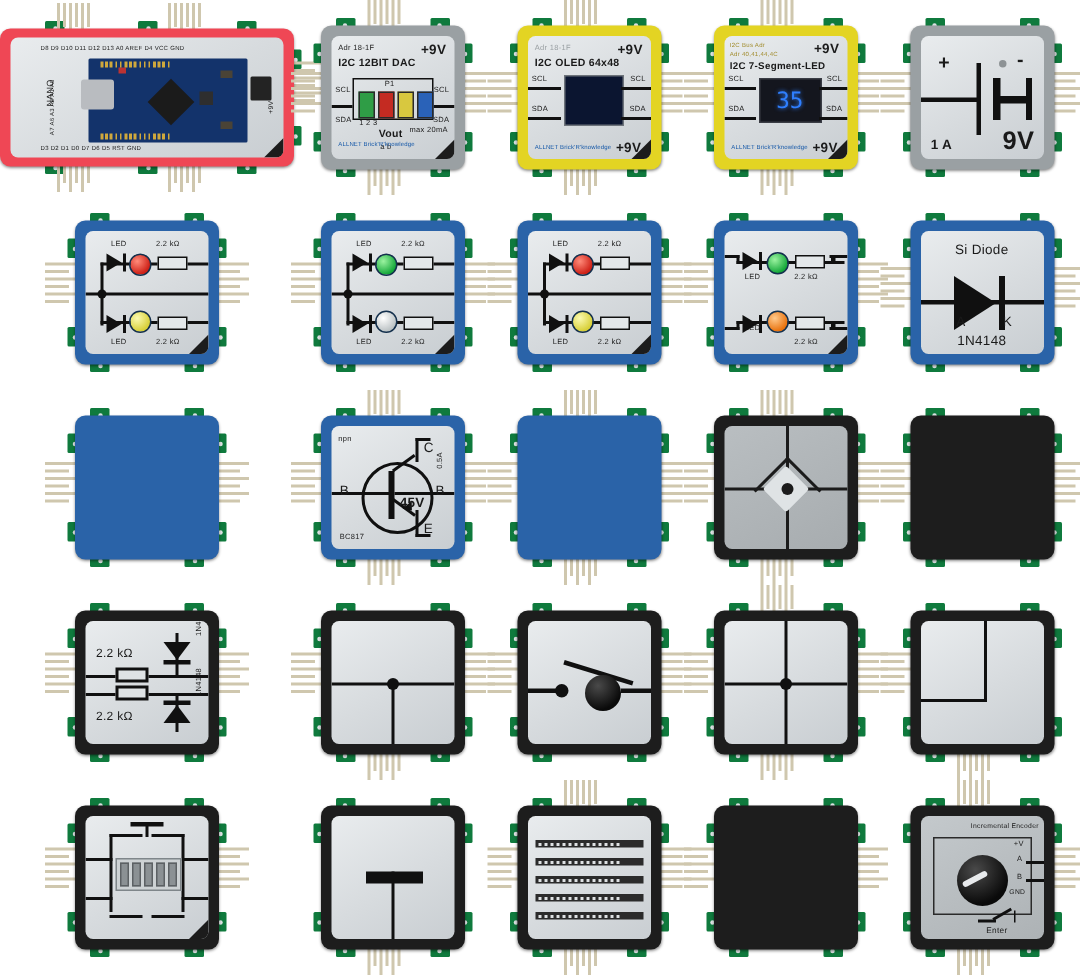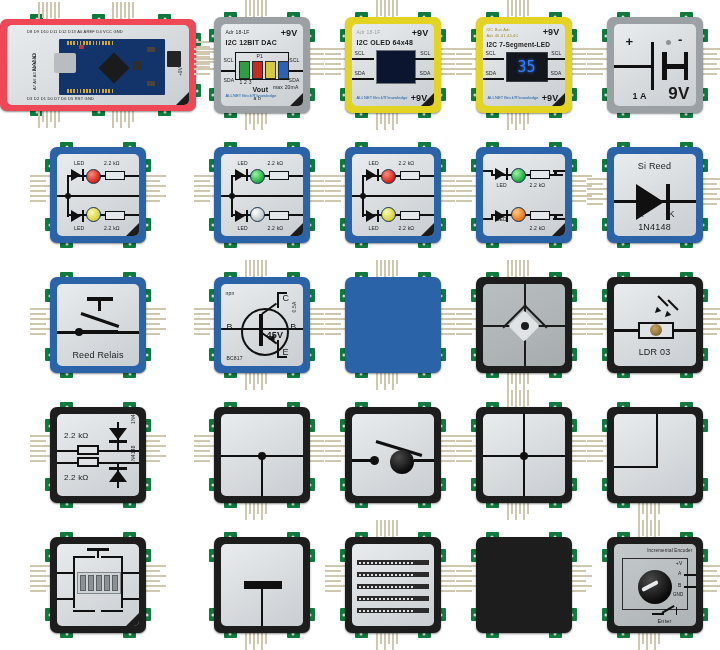--- a/index.html
+++ b/index.html
@@ -517,21 +517,21 @@
       <div class="frame grey"></div>
       <div class="face">
         <div class="lbl lg" style="left:12px;top:10px;">+</div>
         <div class="lbl lg" style="right:13px;top:8px;">-</div>
         <div class="ink hline" style="left:0;top:41px;width:38px;height:3px;"></div>
         <div class="ink vline" style="left:37px;top:18px;height:48px;width:3px;"></div>
         <div class="ink vline" style="left:48px;top:28px;height:28px;width:5px;"></div>
         <div class="ink hline" style="left:48px;top:40px;width:26px;height:5px;"></div>
         <div class="ink vline" style="left:70px;top:28px;height:28px;width:4px;"></div>
         <div class="ink" style="left:52px;top:16px;width:5px;height:5px;border-radius:50%;background:#8d9295;"></div>
-        <div class="lbl md" style="left:19px;bottom:5px;font-weight:bold;">1 A</div>
+        <div class="lbl md" style="left:7px;bottom:5px;font-weight:bold;">1 A</div>
         <div class="lbl" style="right:6px;bottom:2px;font-size:17px;font-weight:bold;">9V</div>
       </div>
     </div>
   </div>
 
   <div class="cell">
     <div class="brick">
       <div class="pcb t" style="left:10px;top:-5px;">
           <i class="hole"></i>
         </div>
@@ -835,21 +835,21 @@
       <div class="pads v" style="right:-20px;top:31px;gap:3px;">
           <i class="pin tall"></i>
           <i class="pin"></i>
           <i class="pin tall"></i>
           <i class="pin"></i>
           <i class="pin tall"></i>
           <i class="pin"></i>
         </div>
       <div class="frame blue"></div>
       <div class="face">
-        <div class="lbl md" style="left:50%;top:7px;transform:translateX(-50%);">Si Reed</div>
+        <div class="lbl md" style="left:50%;top:7px;transform:translateX(-50%);">Si Diode</div>
         <div class="ink hline" style="left:0;top:46px;width:82px;height:3px;"></div>
         <div class="trisym" style="left:22px;top:30px;border-width:18px 0 18px 28px;border-color:transparent transparent transparent #101010;"></div>
         <div class="ink vline" style="left:52px;top:30px;height:36px;width:4px;"></div>
         <div class="lbl md" style="left:24px;bottom:17px;">A</div>
         <div class="lbl md" style="left:55px;bottom:17px;">K</div>
         <div class="lbl md" style="left:50%;bottom:4px;transform:translateX(-50%);">1N4148</div>
       </div>
     </div>
   </div>
 
@@ -889,30 +889,20 @@
         </div>
       <div class="pads v" style="right:-20px;top:31px;gap:3px;">
           <i class="pin tall"></i>
           <i class="pin"></i>
           <i class="pin tall"></i>
           <i class="pin"></i>
           <i class="pin tall"></i>
           <i class="pin"></i>
         </div>
       <div class="frame blue"></div>
-      <div class="face">
-        <div class="ink hline" style="left:30px;top:13px;width:26px;height:4px;"></div>
-        <div class="ink vline" style="left:41px;top:13px;height:14px;width:3px;"></div>
-        <div class="ink hline" style="left:0;top:47px;width:22px;height:3px;"></div>
-        <div class="ink hline" style="right:0;top:47px;width:24px;height:3px;"></div>
-        <div class="ink" style="left:18px;top:44px;width:8px;height:8px;border-radius:50%;"></div>
-        <div class="ink" style="left:24px;top:28px;width:40px;height:3px;transform:rotate(19deg);transform-origin:left center;"></div>
-        <div class="ink hline" style="left:25px;top:46px;width:36px;height:4px;"></div>
-        <div class="lbl md" style="left:50%;bottom:6px;transform:translateX(-50%);">Reed Relais</div>
-      </div>
     </div>
   </div>
 
   <div class="cell">
     <div class="brick">
       <div class="pcb t" style="left:10px;top:-5px;">
           <i class="hole"></i>
         </div>
       <div class="pcb t" style="right:10px;top:-5px;">
           <i class="hole"></i>
@@ -1159,31 +1149,20 @@
         </div>
       <div class="pads v" style="right:-20px;top:31px;gap:3px;">
           <i class="pin tall"></i>
           <i class="pin"></i>
           <i class="pin tall"></i>
           <i class="pin"></i>
           <i class="pin tall"></i>
           <i class="pin"></i>
         </div>
       <div class="frame black"></div>
-      <div class="face">
-        <div class="ink" style="left:42px;top:16px;width:14px;height:2px;transform:rotate(45deg);"></div>
-        <div class="trisym" style="left:40px;top:24px;border-width:0 3px 6px 3px;border-color:transparent transparent #101010 transparent;transform:rotate(-135deg);"></div>
-        <div class="ink" style="left:52px;top:20px;width:14px;height:2px;transform:rotate(45deg);"></div>
-        <div class="trisym" style="left:50px;top:28px;border-width:0 3px 6px 3px;border-color:transparent transparent #101010 transparent;transform:rotate(-135deg);"></div>
-        <div class="ink hline" style="left:0;top:45px;width:25px;height:3px;"></div>
-        <div class="ink hline" style="right:0;top:45px;width:25px;height:3px;"></div>
-        <div class="ink" style="left:24px;top:38px;width:36px;height:17px;border:2.4px solid #101010;background:#dfe3e5;box-sizing:border-box;"></div>
-        <div class="ink" style="left:36px;top:40px;width:12px;height:12px;border-radius:50%;background:radial-gradient(circle at 40% 35%,#c8a45e,#6b5424);"></div>
-        <div class="lbl md" style="left:50%;bottom:9px;transform:translateX(-50%);">LDR 03</div>
-      </div>
     </div>
   </div>
 
   <div class="cell">
     <div class="brick">
       <div class="pcb t" style="left:10px;top:-5px;">
           <i class="hole"></i>
         </div>
       <div class="pcb t" style="right:10px;top:-5px;">
           <i class="hole"></i>

